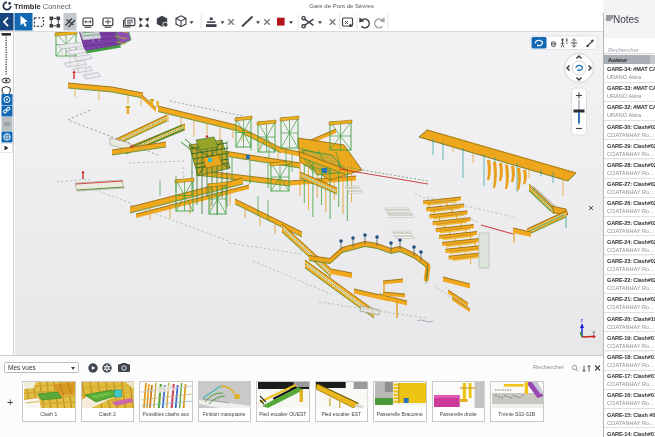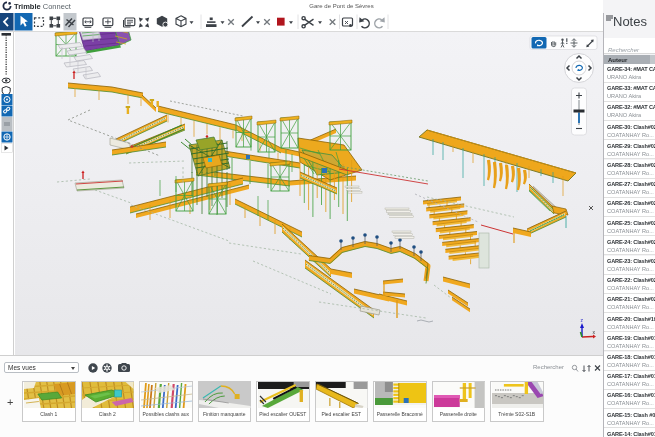--- a/index.html
+++ b/index.html
@@ -9,21 +9,21 @@
 #leftstrip{left:0;top:32px;width:14px;height:323px;background:#fff;border-right:1px solid #cfcfcf}
 #viewport{left:15px;top:32px;width:588px;height:323px;background:linear-gradient(180deg,#f3f3f6 0%,#eeeef1 45%,#e7e7ea 100%);overflow:hidden}
 #bottompanel{left:0;top:355px;width:603px;height:82px;background:#fcfcfc;border-top:1px solid #cfcfcf}
 #mesvues{left:4px;top:6px;width:75px;height:11px;border:1px solid #b9bec4;border-radius:2px;background:#fff;font-size:6.5px;color:#333;line-height:10px;padding-left:3px;position:absolute}
 #mesvues::after{content:"";position:absolute;right:3px;top:4px;border-left:2.5px solid transparent;border-right:2.5px solid transparent;border-top:3.5px solid #444}
 .card{position:absolute;top:24.5px;width:53.5px;height:41.5px;border:1px solid #c9c9c9;background:#fff}
 .card svg{display:block;margin:0.5px}
 .cap{font-size:5px;color:#444;text-align:center;margin-top:3px;white-space:nowrap;overflow:hidden}
 #notespanel{left:603px;top:0;width:52px;height:437px;background:#f4f4f6;overflow:hidden}
 #npborder{position:absolute;left:0;top:13px;width:1px;height:424px;background:#b5b5ba}
-#ntitle{position:absolute;left:10px;top:14px;font-size:13px;color:#3a3f44}
+#ntitle{position:absolute;left:10px;top:14px;font-size:10px;color:#3a3f44}
 #nsearch{position:absolute;left:1px;top:38px;width:52px;height:16px;background:#fff;border-bottom:1px solid #d9d9d9}
 #nsearch span{font-size:6px;color:#9aa0a6;font-style:italic;margin-left:4px;line-height:16px}
 #nauteur{position:absolute;left:1px;top:55px;width:46px;height:9px;background:#a9aeb4;font-size:6px;font-weight:bold;color:#26292c;line-height:10px;padding-left:4px}
 #nauteur2{position:absolute;left:47px;top:55px;width:6px;height:9px;background:#c3c7cb}
 .nitem{position:absolute;left:1px;width:51px;height:19.2px;border-bottom:1px solid #e0e0e0;background:#fff}
 .nt{font-size:5.6px;font-weight:bold;color:#2e3236;letter-spacing:-0.15px;margin:2.5px 0 0 3px;white-space:nowrap}
 .na{font-size:5.6px;color:#8a8f94;margin:2px 0 0 3px;white-space:nowrap}
 #rech{position:absolute;left:533px;top:8px;font-size:6px;color:#8a8f94}
 </style></head><body>
 <div id="page">

